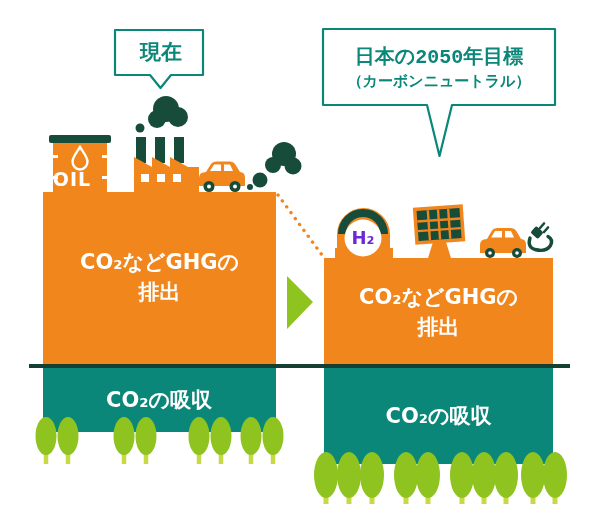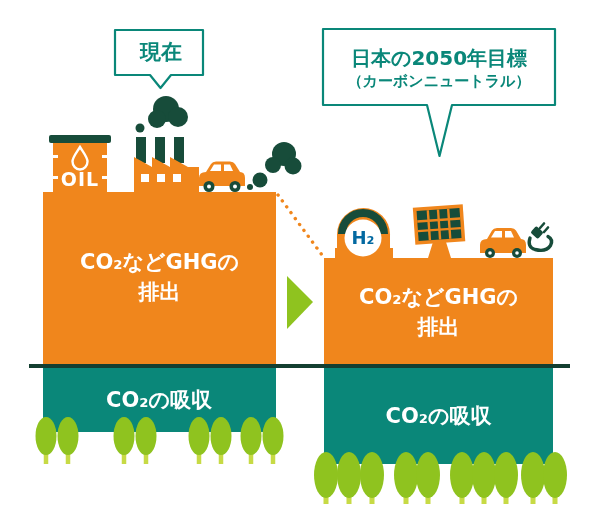--- a/index.html
+++ b/index.html
@@ -4,33 +4,33 @@
 <style>
   html,body{margin:0;padding:0;background:#fff;}
   .canvas{
     position:relative;width:600px;height:526px;background:#ffffff;
     overflow:hidden;font-family:"DejaVu Sans",sans-serif;
   }
   .canvas svg{position:absolute;left:0;top:0;}
   .txt{position:absolute;text-align:center;font-weight:bold;white-space:nowrap;}
   .teal-text{color:#0a8779;}
   .white-text{color:#ffffff;}
-  .orange-text{color:#0369a1;}
+  .orange-text{color:#6d28d9;}
   
   .now-label{left:115px;top:30px;width:92px;height:45px;line-height:45px;font-size:21px;}
   .goal-label{left:323px;top:29px;width:232px;height:77px;display:flex;flex-direction:column;justify-content:center;}
-  .goal-label .l1{font-size:20px;line-height:26px;}
+  .goal-label .l1{font-size:20px;line-height:26px;font-family:Liberation Mono, monospace;}
   .goal-label .l2{font-size:15px;line-height:20px;}
   
   .emission-left{left:43px;top:247px;width:233px;font-size:21px;line-height:30px;}
   .emission-right{left:324px;top:282px;width:229px;font-size:21px;line-height:30px;}
   .absorption-left{left:43px;top:388px;width:232px;font-size:21px;line-height:24px;}
   .absorption-right{left:324px;top:404px;width:229px;font-size:21px;line-height:24px;}
   
-  .oil-label{left:53px;top:168px;width:54px;font-size:19px;line-height:22px;letter-spacing:1px;}
+  .oil-label{left:45px;top:168px;width:54px;font-size:19px;line-height:22px;letter-spacing:1px;}
   .h2-label{left:344px;top:227px;width:38px;font-size:18px;line-height:22px;}
 </style>
 </head>
 <body>
 
 <div class="canvas">
 
   <svg width="600" height="526" viewBox="0 0 600 526">
     <defs>
       <g id="tree-small">

